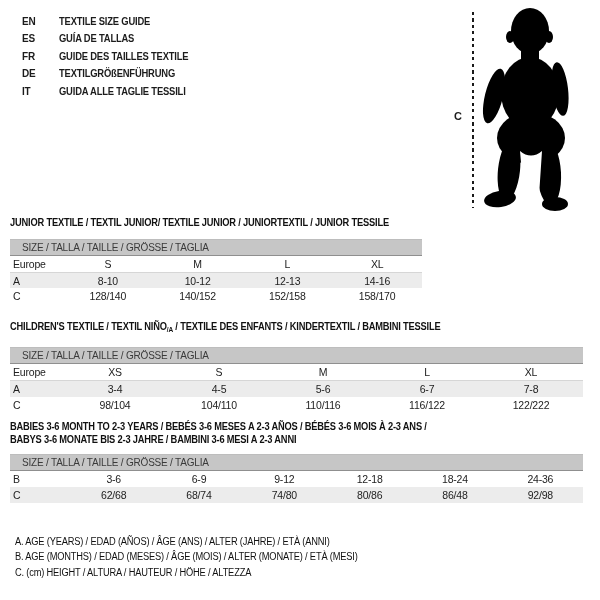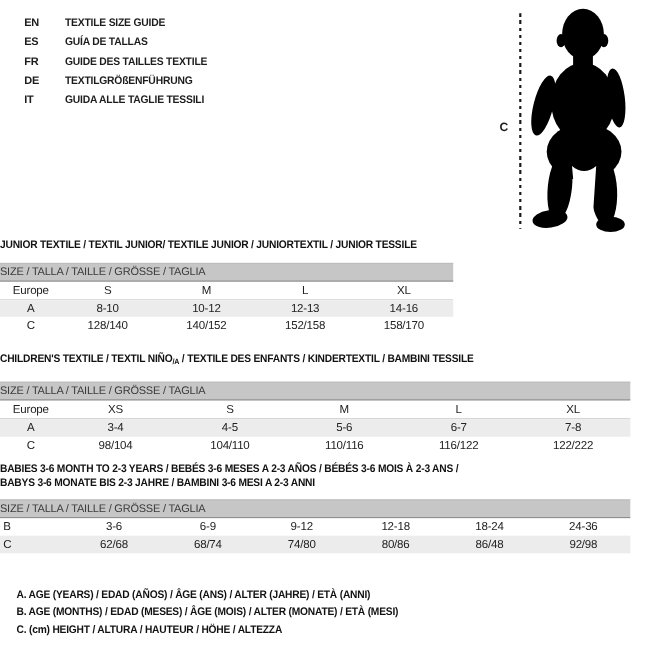--- a/index.html
+++ b/index.html
@@ -16,44 +16,44 @@
   .lang-code{display:inline-block;width:37px;}
   .lang-label{display:inline-block;transform:scaleX(0.94);transform-origin:0 50%;}
 
   
   .dotted-line{left:472px;top:12px;width:2px;height:196px;
     background:repeating-linear-gradient(to bottom,#1a1a1a 0px,#1a1a1a 3px,transparent 3px,transparent 6.5px);}
   .c-label{left:454px;top:110px;font-size:11px;font-weight:bold;}
   .baby-svg{left:480px;top:5px;}
 
   
-  .section{left:0;}
+  .section{left:10px;}
   .sec1{top:216px;width:412px;}
   .sec2{top:320px;width:573px;}
   .sec3{top:420px;width:573px;}
   .tbl-title{font-size:10px;font-weight:bold;letter-spacing:-0.2px;line-height:13px;
     transform:scaleX(0.93);transform-origin:0 50%;white-space:nowrap;color:#111;}
   .tbl-title .sub{font-size:7px;vertical-align:-2px;}
   .size-bar{background:#c6c6c6;border-top:1px solid #bdbdbd;border-bottom:1px solid #8f8f8f;
-    height:15px;line-height:15px;font-size:10px;color:#3a3a3a;padding-left:0;letter-spacing:-0.2px;}
+    height:15px;line-height:15px;font-size:10px;color:#3a3a3a;padding-left:12px;letter-spacing:-0.2px;}
   .sec1 .size-bar{margin-top:10px;}
   .sec2 .size-bar{margin-top:11px;}
   .sec3 .size-bar{margin-top:8px;}
   .trow{display:flex;align-items:center;font-size:10.5px;color:#222;letter-spacing:-0.2px;}
   .trow.header-row{height:16px;border-bottom:1px solid #d6d6d6;}
   .trow.r{height:15px;}
   .sec2 .trow,.sec3 .trow{height:16px;}
   .trow.alt{background:#ececec;}
   .lcol{flex:0 0 auto;padding-left:3px;}
-  .sec1 .lcol,.sec2 .lcol{width:50px;text-align:center;}
+  .sec1 .lcol,.sec2 .lcol{width:50px;}
   .sec3 .lcol{width:58px;}
   .dcol{flex:1 1 0;text-align:center;}
 
   
-  .footnotes{left:15px;top:534px;font-size:10px;font-weight:bold;letter-spacing:-0.2px;color:#111;}
+  .footnotes{left:15px;top:534px;font-size:10px;font-weight:normal;letter-spacing:-0.2px;color:#111;}
   .fn-line{height:15.3px;line-height:15.3px;transform:scaleX(0.93);transform-origin:0 50%;white-space:nowrap;}
 </style>
 </head>
 <body>
 
 <div class="abs lang-block">
   <div class="lang-row">
     <span class="lang-code">EN</span><span class="lang-label">TEXTILE SIZE GUIDE</span>
   </div>
   <div class="lang-row">

